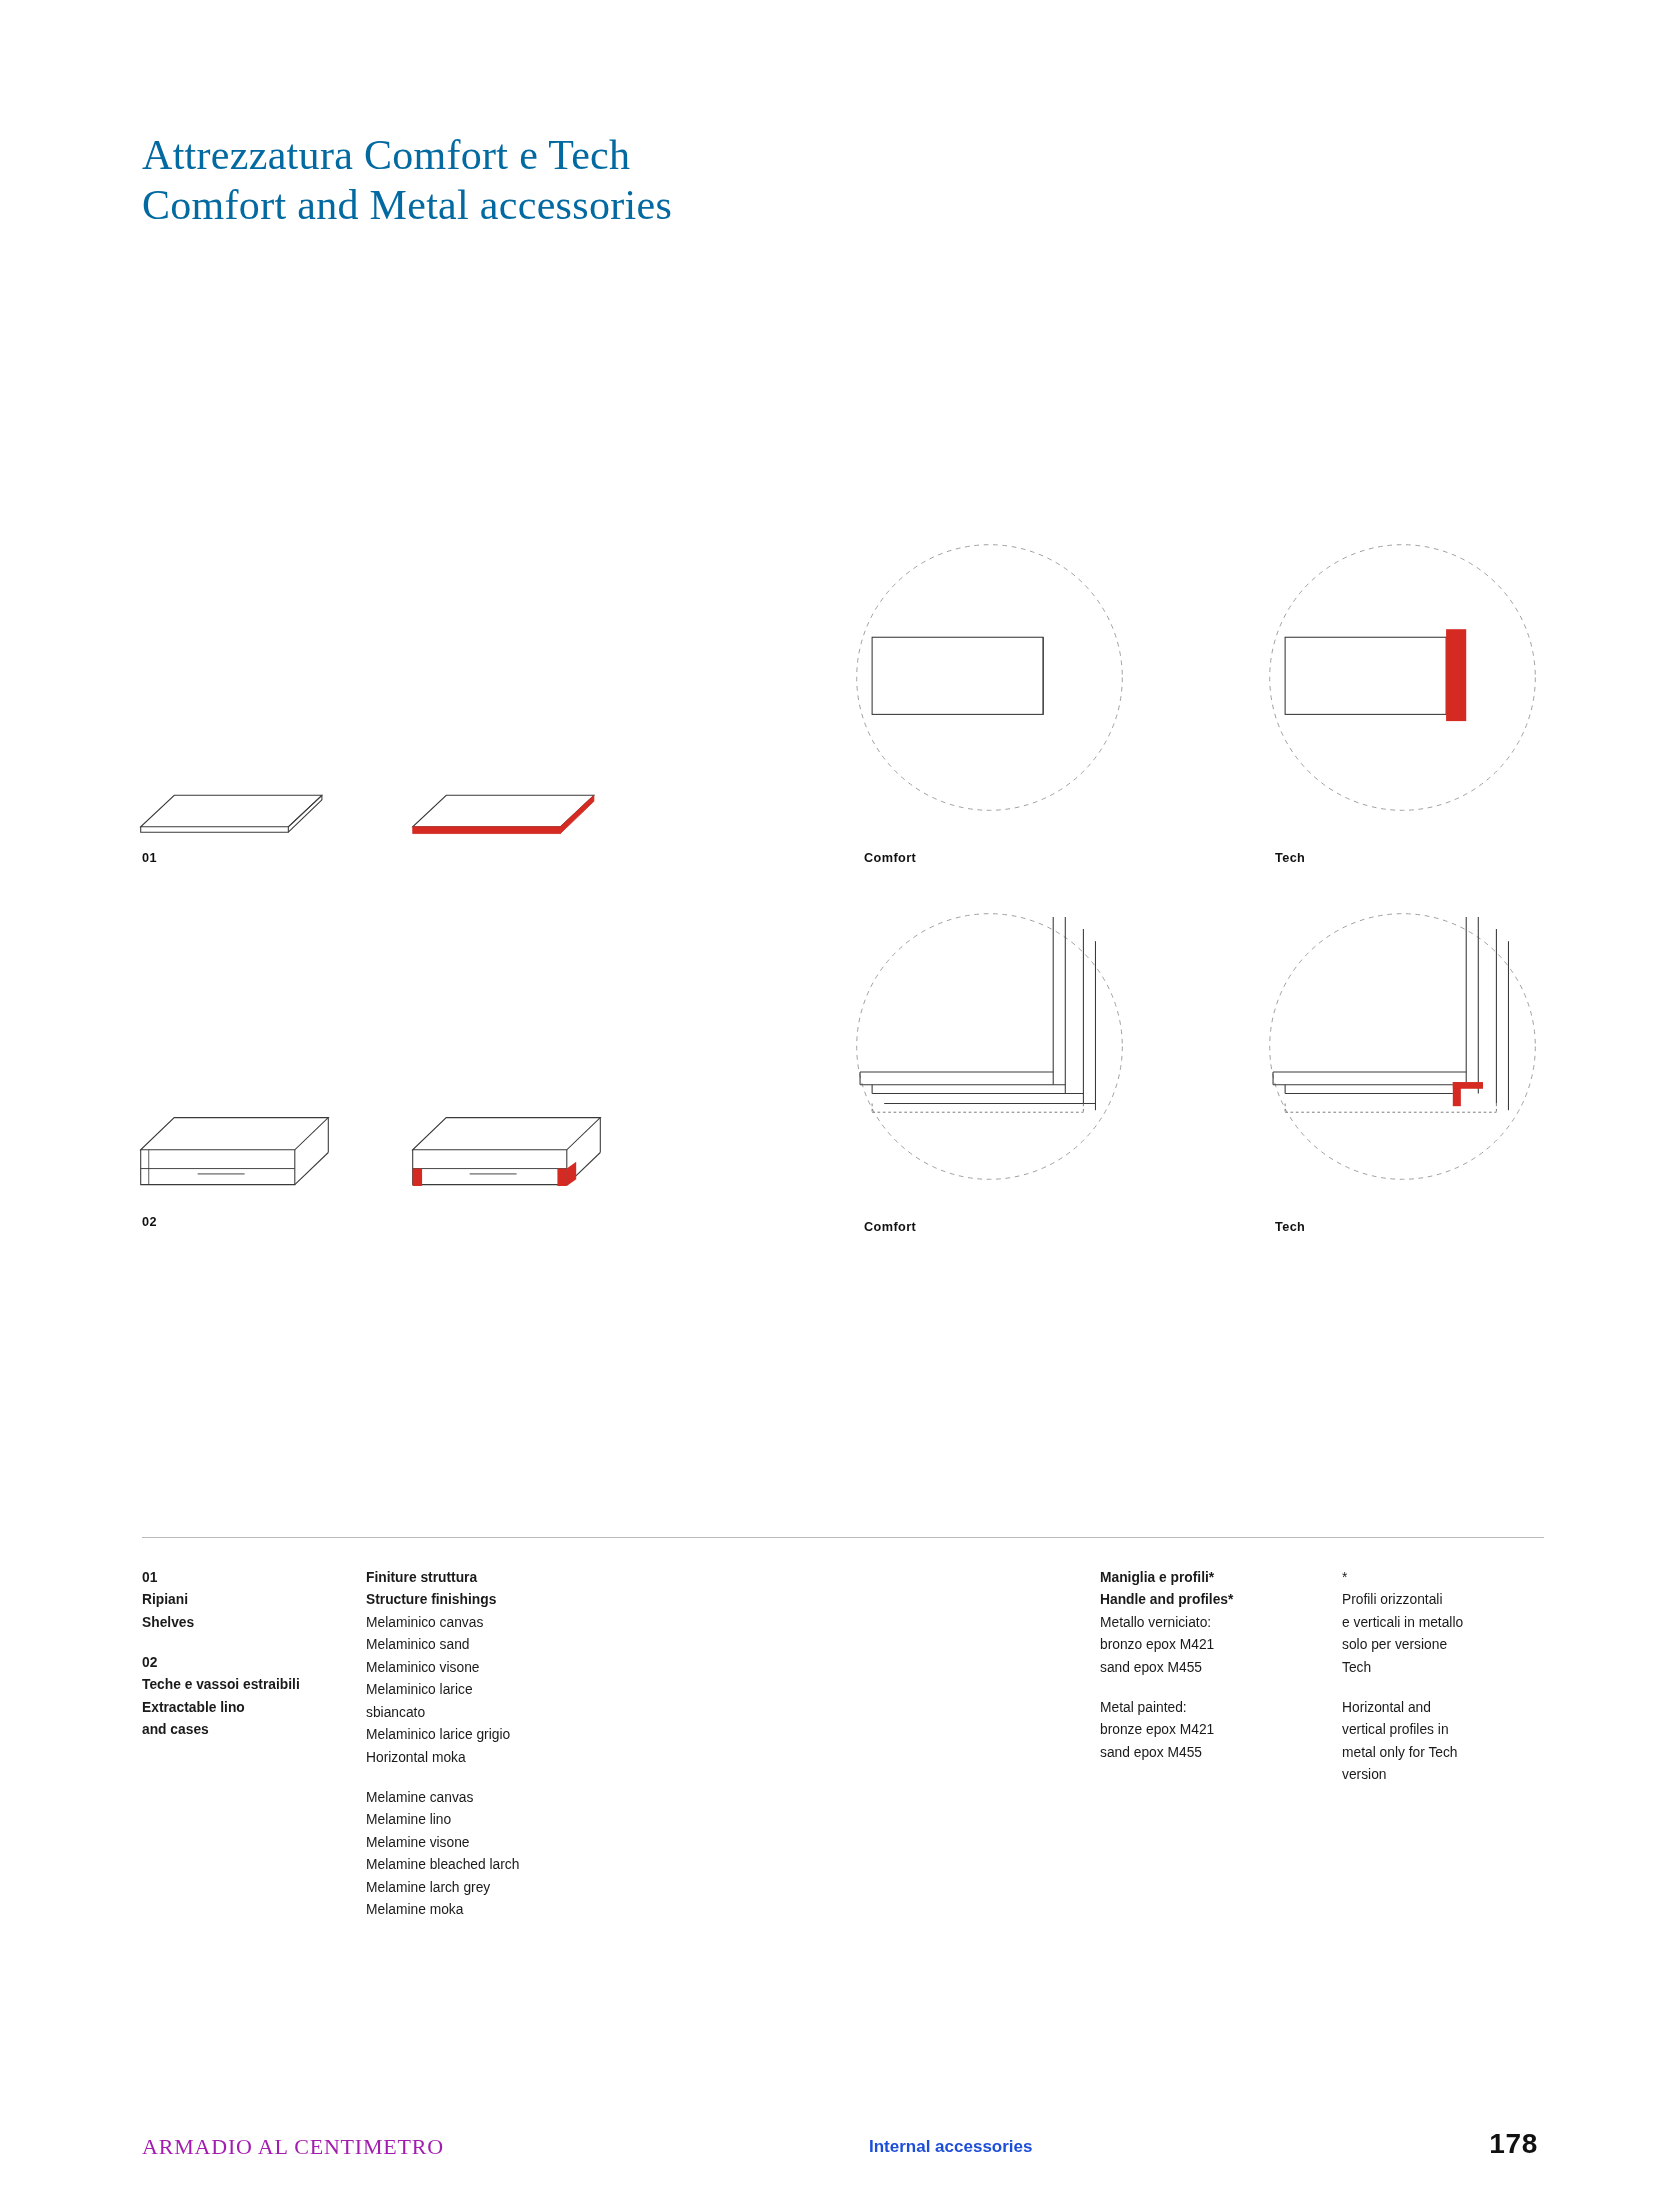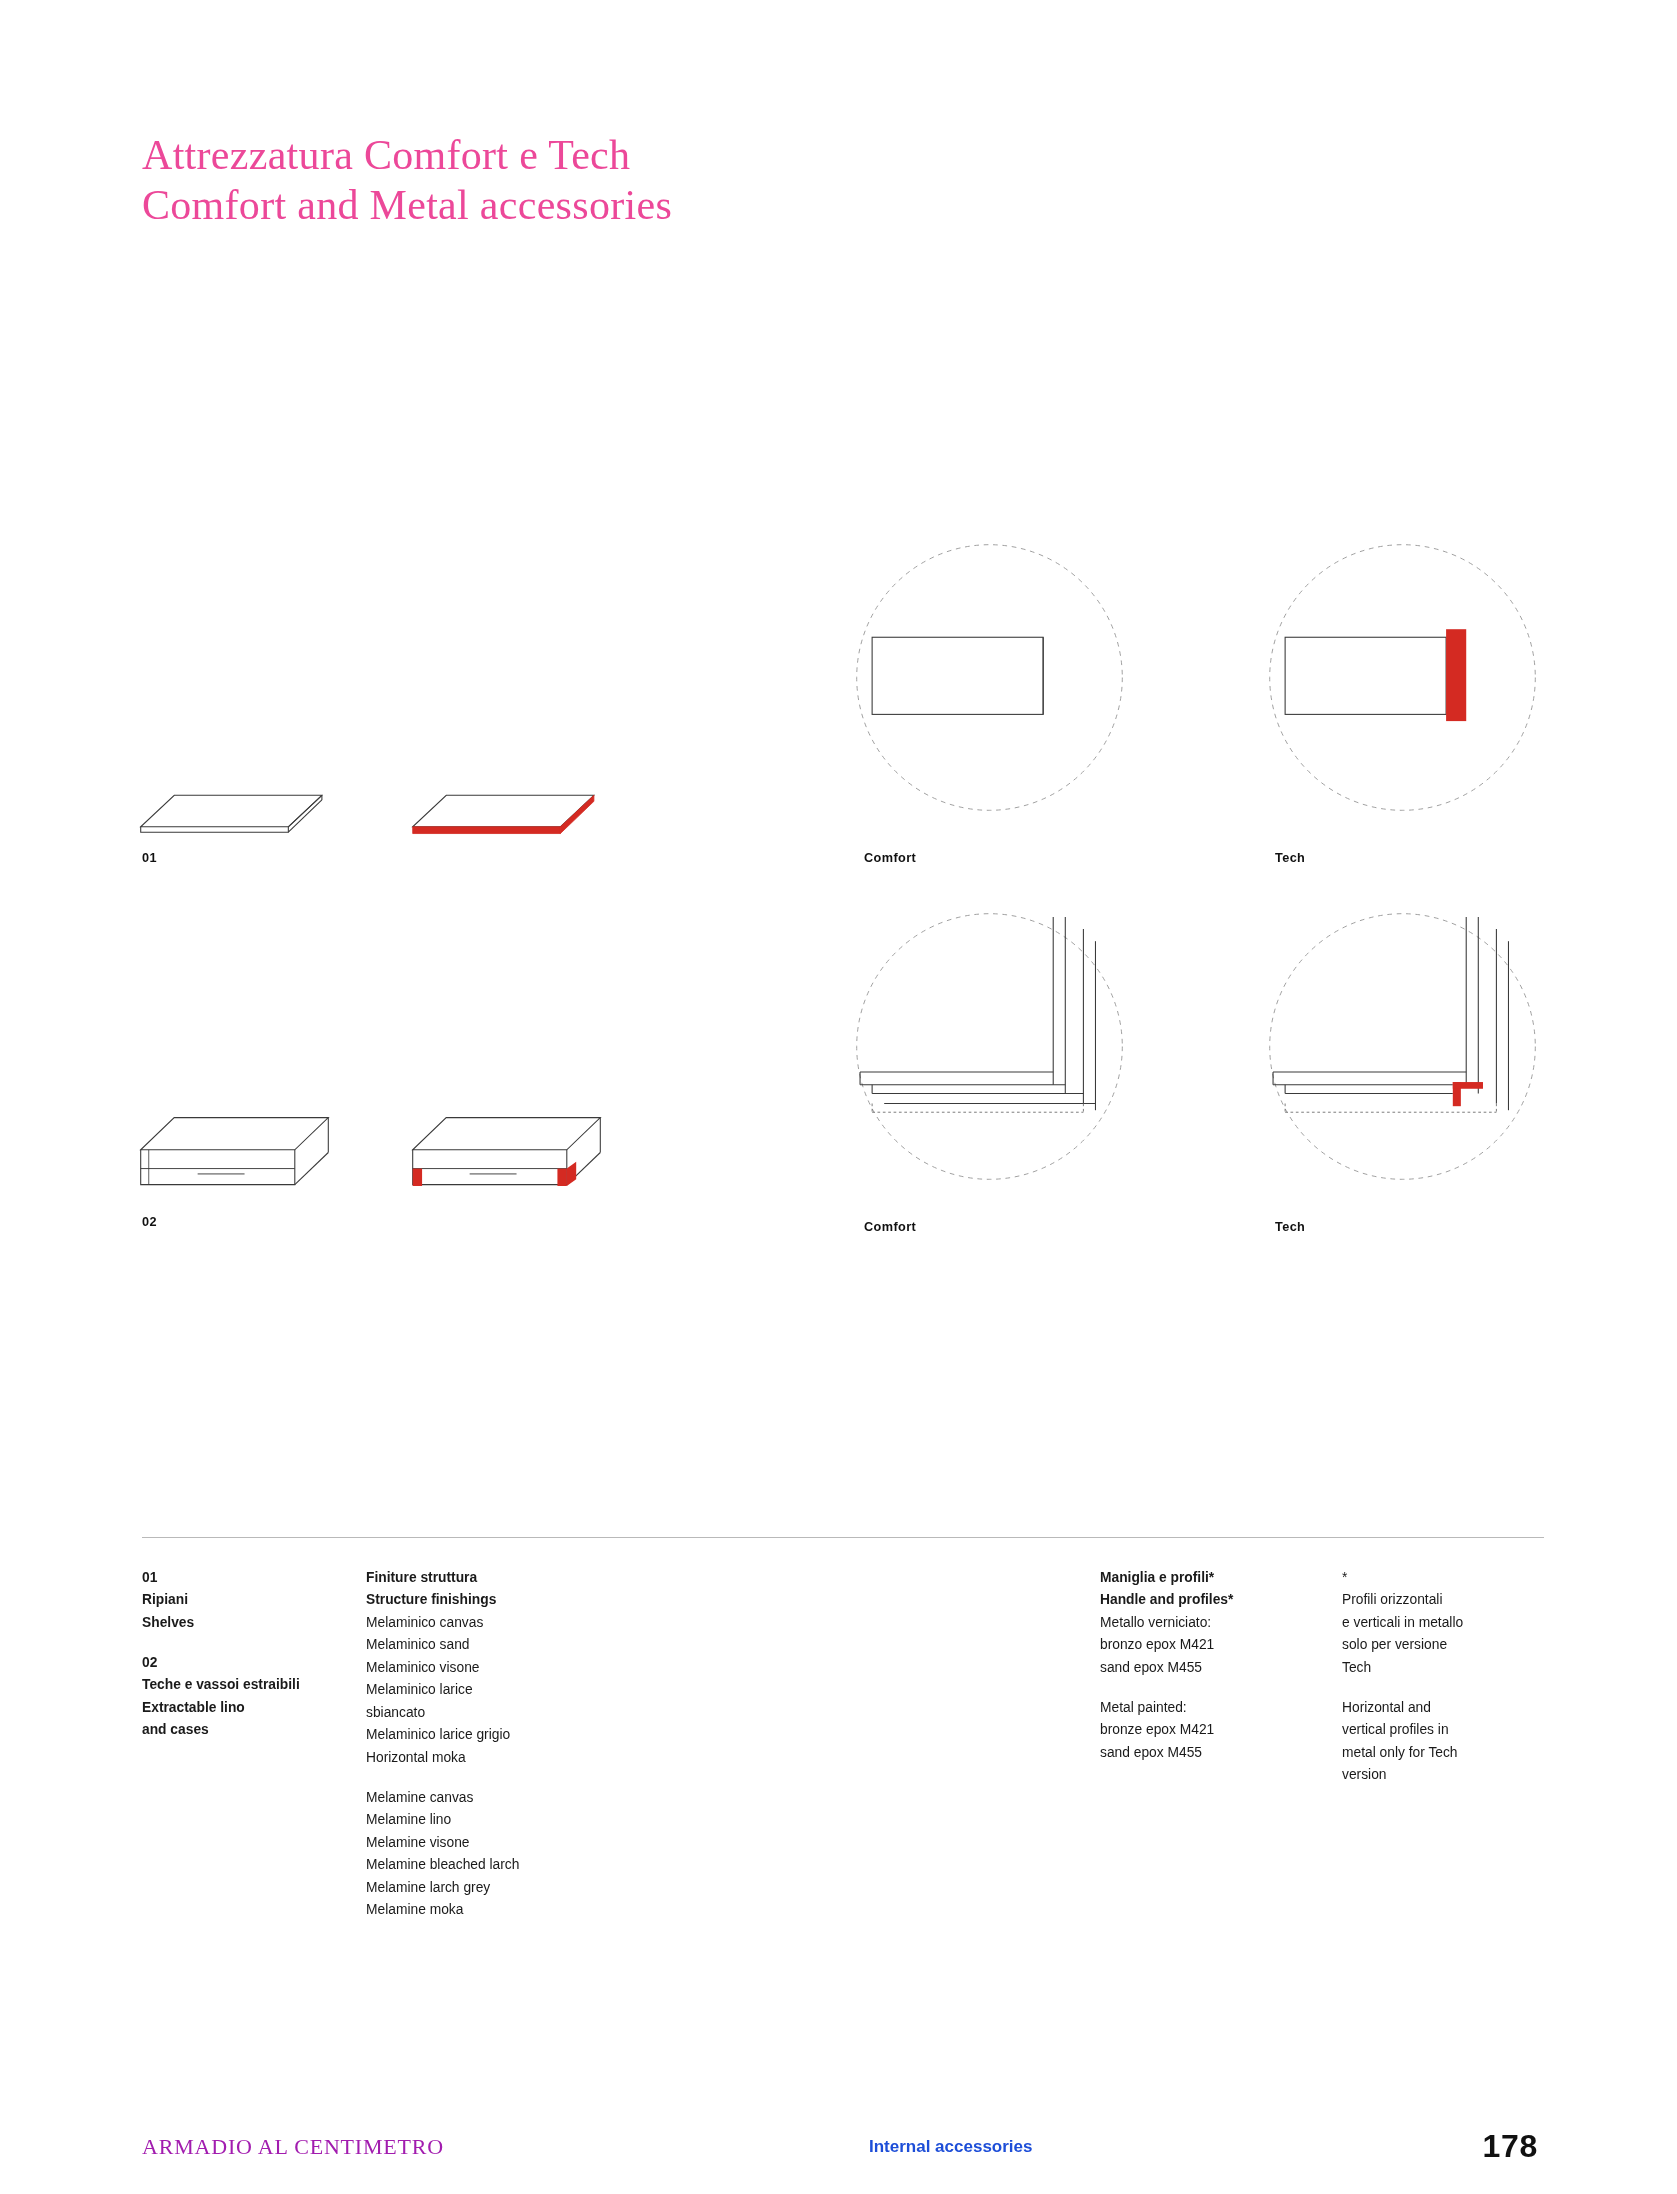--- a/index.html
+++ b/index.html
@@ -23,21 +23,21 @@
 
   
   .title-block {
     position: absolute;
     left: 142px;
     top: 131px;
     font-family: "Liberation Serif", serif;
     font-size: 42px;
     line-height: 1.18;
     letter-spacing: 0.3px;
-    color: #ec4899;
+    color: #0369a1;
     font-weight: 400;
   }
   .title-block div { white-space: nowrap; }
 
   
   .fig { position: absolute; }
 
   .caption {
     position: absolute;
     font-size: 12.7px;
@@ -86,21 +86,21 @@
     left: 869px;
     top: 2137px;
     font-size: 17px;
     font-weight: bold;
     color: #1d4ed8;
   }
   .footer-page {
     position: absolute;
     right: 140px;
     top: 2128px;
-    font-size: 32px;
+    font-size: 28px;
     font-weight: bold;
     color: #111;
     letter-spacing: 0.7px;
   }
 
   svg { display: block; }
 </style>
 </head>
 <body>
 

